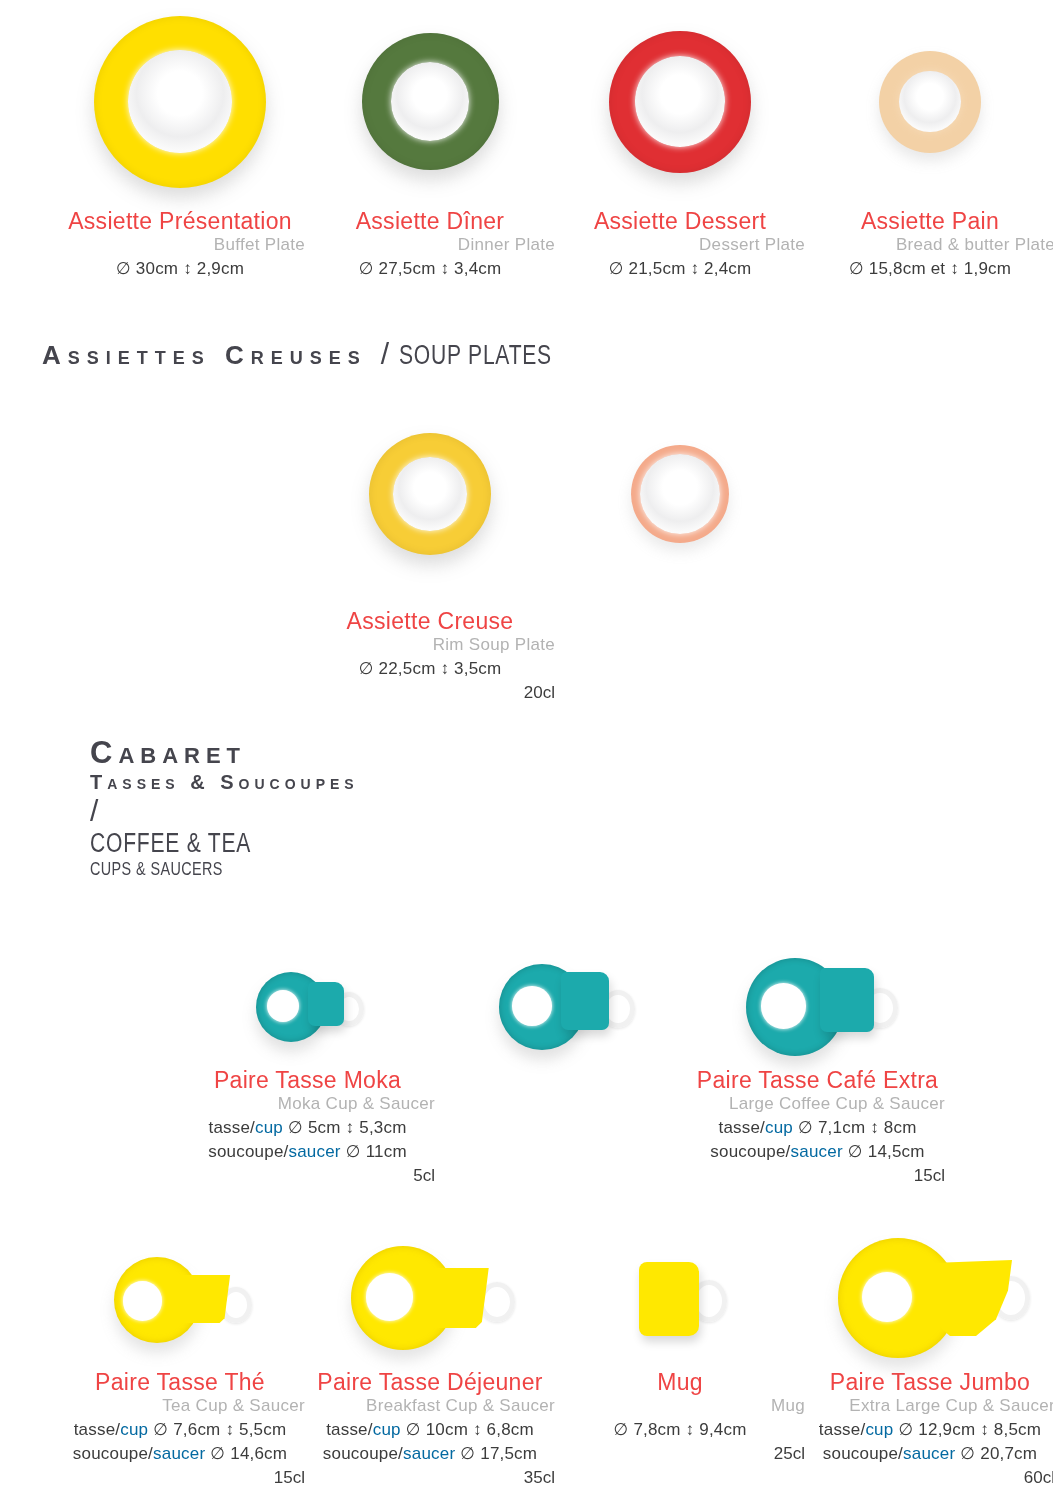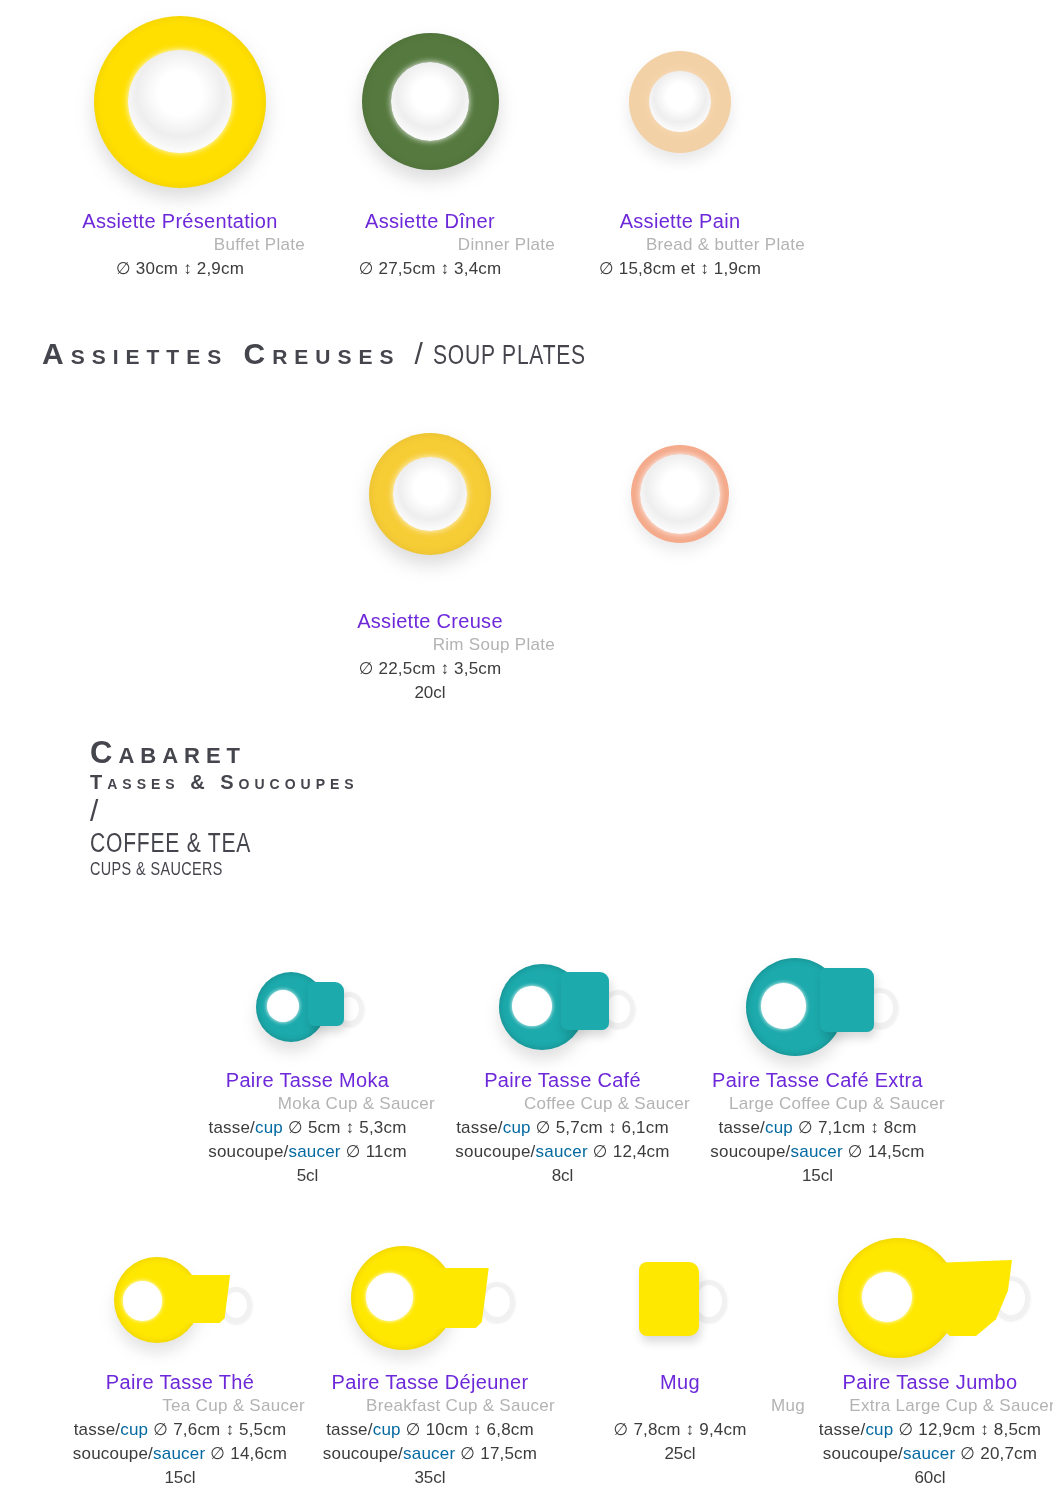--- a/index.html
+++ b/index.html
@@ -12,33 +12,33 @@
   .grid4{display:grid;grid-template-columns:repeat(4,250px);padding-left:55px;}
   .grid3{display:grid;grid-template-columns:repeat(3,255px);padding-left:180px;}
   .card{display:flex;flex-direction:column;align-items:center;text-align:center;}
   .art{display:flex;align-items:center;justify-content:center;position:relative;}
   .art-h175{height:175px;width:100%;}
   .art-h130{height:130px;width:100%;}
   .art-h122{height:122px;width:100%;}
   .art-h140{height:140px;width:100%;}
   
   .label{width:100%;}
-  .p-name{font-size:20px;line-height:24px;color:#6d28d9;letter-spacing:.3px;}
+  .p-name{font-size:23px;line-height:24px;color:#ef4444;letter-spacing:.3px;}
   .p-en{font-size:17px;line-height:24px;color:#b3b3b3;letter-spacing:.3px;text-align:right;}
   .p-dims{font-size:17px;line-height:24px;color:#3c3c3c;letter-spacing:.2px;}
-  .p-cap{font-size:17px;line-height:24px;color:#3c3c3c;}
+  .p-cap{font-size:17px;line-height:24px;color:#3c3c3c;text-align:right;}
   .lite{color:#0369a1;}
   .val{margin-left:5px;}
   .lm1{margin-top:20px;} .lm2{margin-top:50px;} .lm3{} .lm4{}
   
   .heading{display:flex;align-items:baseline;white-space:nowrap;color:#45454d;}
   .heading1{margin:56px 0 0 42px;}
   .heading2{margin:30px 0 0 42px;flex-direction:column;}
   .h-brand{font-variant:small-caps;font-weight:bold;font-size:31px;letter-spacing:6px;}
-  .h-fr{font-variant:small-caps;font-weight:bold;font-size:30px;letter-spacing:7px;}
+  .h-fr{font-variant:small-caps;font-weight:bold;font-size:26px;letter-spacing:7px;}
   .h-fr2{font-variant:small-caps;font-weight:bold;font-size:20px;letter-spacing:5px;margin-left:26px;}
   .h-sep{font-size:30px;font-weight:300;margin:0 10px 0 14px;}
   .h-en{display:inline-block;transform:scaleX(.78);transform-origin:left center;font-size:27px;font-weight:500;letter-spacing:1px;margin-right:-40px;}
   .h-en-sub{display:inline-block;transform:scaleX(.8);transform-origin:left center;font-size:18px;font-weight:500;letter-spacing:.5px;margin-left:48px;}
   
   .plate{position:relative;border-radius:50%;display:flex;align-items:center;justify-content:center;
          box-shadow:0 10px 18px rgba(130,130,130,.28), inset 0 0 10px rgba(0,0,0,.08);}
   .plate-center{border-radius:50%;
     background:radial-gradient(circle at 50% 42%, #ffffff 28%, #eeeeef 55%, #fafafa 72%, #ffffff 100%);
     box-shadow:0 0 6px rgba(255,255,255,.9);}
@@ -83,20 +83,32 @@
         <div class="plate-center" style="width:57%;height:57%;"></div>
       </div>
     </div>
     <div class="label lm1">
       <div class="p-name">Assiette Dîner</div>
       <div class="p-en">Dinner Plate</div>
       <div class="p-dims">∅ 27,5cm ↕ 3,4cm</div>
     </div>
   </div>
 
+  <div class="card">
+    <div class="art art-h175">
+      <div class="plate" style="width: 142px; height: 142px; background: rgb(224, 47, 51);">
+        <div class="plate-center" style="width:64%;height:64%;"></div>
+      </div>
+    </div>
+    <div class="label lm1">
+      <div class="p-name">Assiette Dessert</div>
+      <div class="p-en">Dessert Plate</div>
+      <div class="p-dims">∅ 21,5cm ↕ 2,4cm</div>
+    </div>
+  </div>
 
   <div class="card">
     <div class="art art-h175">
       <div class="plate" style="width: 102px; height: 102px; box-shadow: rgba(150, 150, 150, 0.22) 0px 8px 14px; background: rgb(243, 209, 166);">
         <div class="plate-center" style="width:60%;height:60%;box-shadow:0 0 10px #f7dcb9;"></div>
       </div>
     </div>
     <div class="label lm1">
       <div class="p-name">Assiette Pain</div>
       <div class="p-en">Bread &amp; butter Plate</div>
@@ -168,27 +180,20 @@
   <div class="card">
     <div class="art art-h122">
       <div class="cupset" style="width:128px;height:94px;">
         <div class="saucer" style="left: 0px; top: 4px; width: 86px; height: 86px; background: rgb(28, 170, 172);">
           <div class="saucer-hole" style="left:16%;top:26%;width:46%;height:46%;"></div>
         </div>
         <div class="handle" style="left:102px;top:30px;width:24px;height:28px;"></div>
         <div class="cup teal-cup" style="left: 62px; top: 12px; width: 48px; height: 58px; background: rgb(28, 170, 172);"></div>
       </div>
     </div>
-    <div class="label lm3">
-      <div class="p-name">Paire Tasse Café</div>
-      <div class="p-en">Coffee Cup &amp; Saucer</div>
-      <div class="p-dims"><span>tasse/</span><span class="lite">cup</span><span class="val">∅ 5,7cm ↕ 6,1cm</span></div>
-      <div class="p-dims"><span>soucoupe/</span><span class="lite">saucer</span><span class="val">∅ 12,4cm</span></div>
-      <div class="p-cap">8cl</div>
-    </div>
   </div>
 
   <div class="card">
     <div class="art art-h122">
       <div class="cupset" style="width:144px;height:106px;">
         <div class="saucer" style="left: 0px; top: 4px; width: 98px; height: 98px; background: rgb(28, 170, 172);">
           <div class="saucer-hole" style="left:16%;top:26%;width:46%;height:46%;"></div>
         </div>
         <div class="handle" style="left:116px;top:34px;width:26px;height:30px;"></div>
         <div class="cup teal-cup" style="left: 74px; top: 14px; width: 54px; height: 64px; background: rgb(28, 170, 172);"></div>

